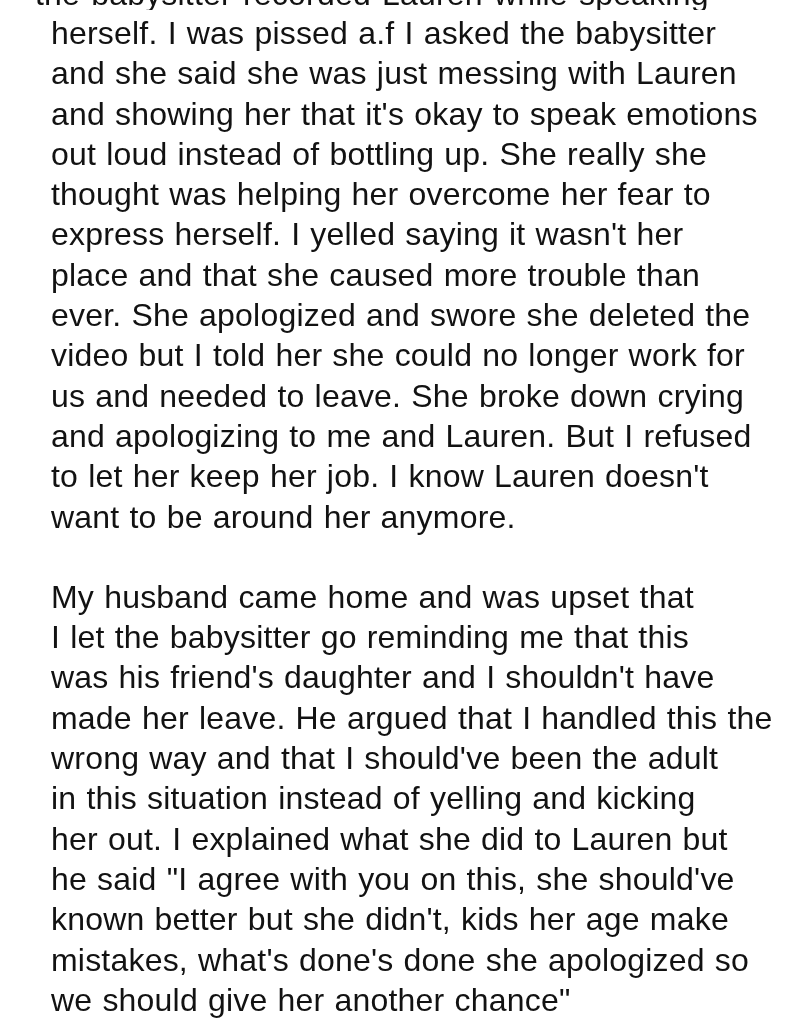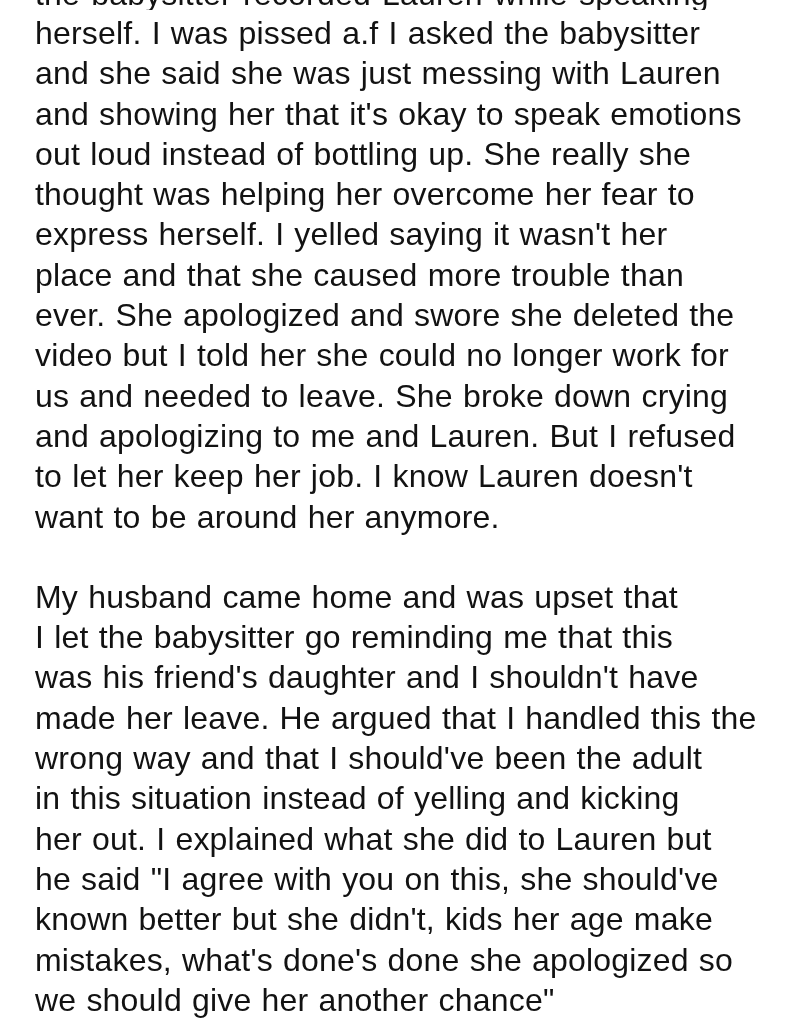--- a/index.html
+++ b/index.html
@@ -34,21 +34,21 @@
     white-space: pre;
     letter-spacing: 0.2px;
     word-spacing: 2px;
   }
   .content {
     padding-left: 35px;
     padding-right: 14px;
     padding-top: 3px;
   }
   .content p {
-    margin: 0 0 40px 0;
+    margin: 0 0 40px 16px;
     font-size: 32px;
     line-height: 40.3px;
     letter-spacing: 0.2px;
     word-spacing: 1px;
     white-space: pre;
     color: #121212;
   }
 </style>
 </head>
 <body>

